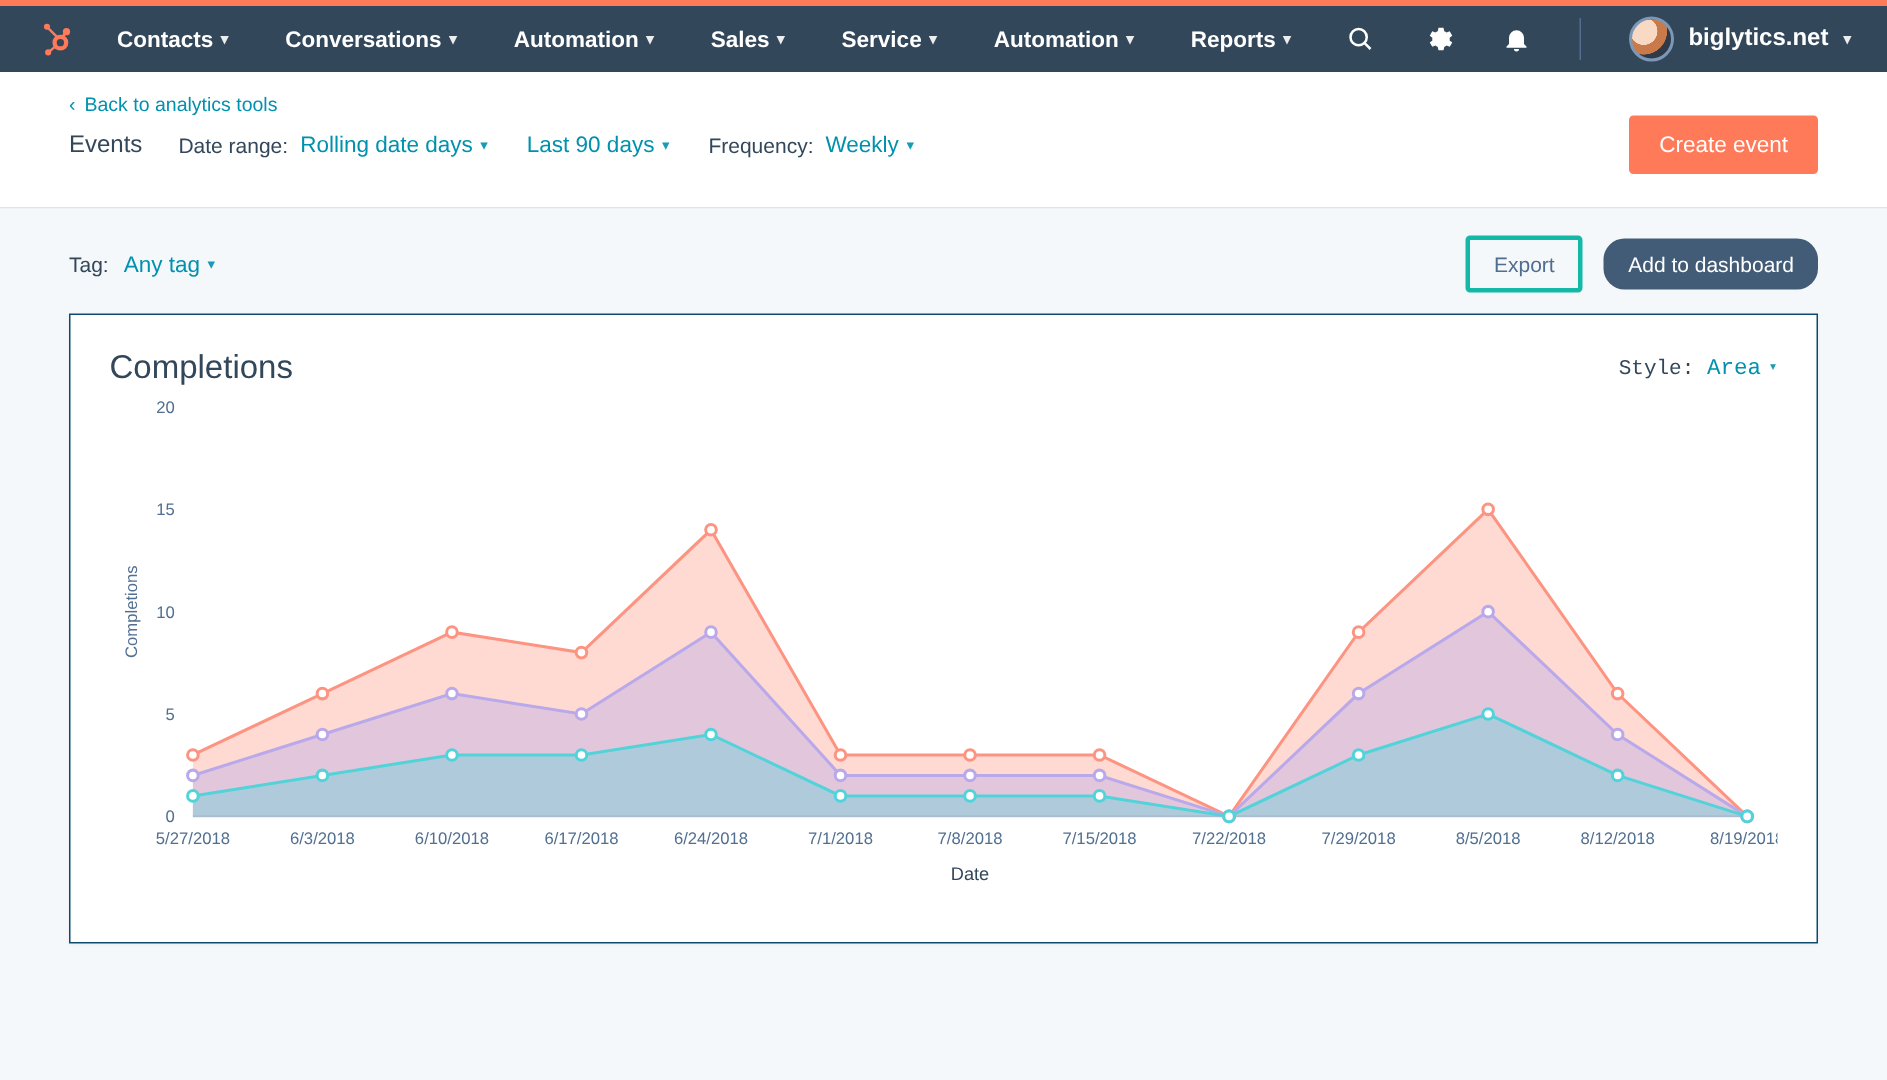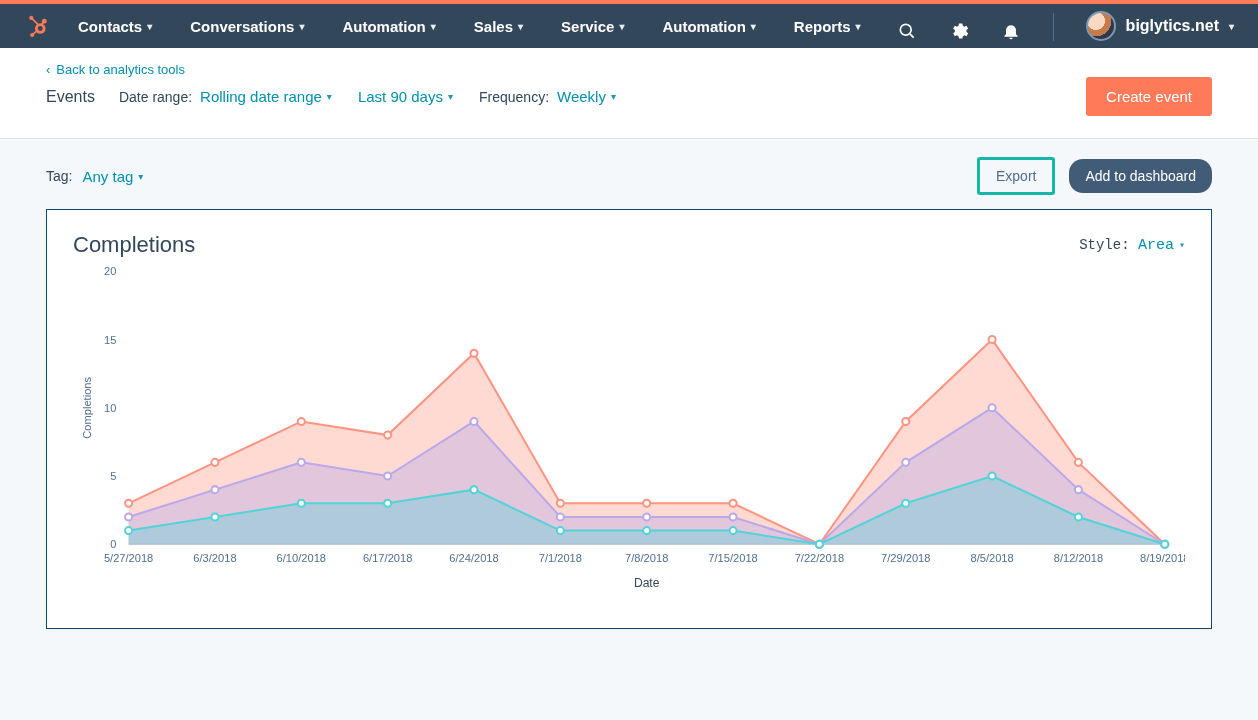--- a/index.html
+++ b/index.html
@@ -5,21 +5,21 @@
   * { box-sizing: border-box; margin: 0; padding: 0; }
   html, body { width: 1258px; height: 720px; font-family: "Avenir Next", "Segoe UI", Helvetica, Arial, sans-serif; background: #f5f8fa; color: #33475b; }
   
   .top-strip { height: 4px; background: #ff7a59; }
   
   .main-nav { height: 44px; background: #33475b; display: flex; align-items: center; padding: 0 24px; color: #fff; font-weight: bold; }
   .logo { width: 26px; height: 26px; margin-right: 28px; }
   .nav-items { display: flex; gap: 38px; flex: 1; }
   .nav-item { display: flex; align-items: center; gap: 5px; font-size: 15px; cursor: pointer; }
   .caret { font-size: 10px; opacity: .9; }
-  .nav-right { display: flex; align-items: flex-end; gap: 32px; }
+  .nav-right { display: flex; align-items: center; gap: 32px; }
   .icon-btn { width: 20px; height: 20px; display:flex; align-items:center; justify-content:center; cursor:pointer; }
   .divider { width:1px; height:28px; background:#516f90; }
   .account { display:flex; align-items:center; gap:10px; cursor:pointer; }
   .avatar { width:30px; height:30px; border-radius:50%; background: radial-gradient(circle at 30% 30%, #f7d9c4 35%, #c97a4a 36% 60%, #2e3a4a 61%); border:2px solid #7c98b6; }
   
   .subhead { background:#fff; border-bottom:1px solid #dfe3eb; padding: 14px 46px 22px; }
   .backlink { color:#0091ae; font-size:13px; cursor:pointer; display:flex; align-items:center; gap:6px; }
   .row2 { display:flex; align-items:center; margin-top:0px; }
   .page-title { font-size:16px; font-weight:400; color:#33475b; margin-right:24px; }
   .ctrl-label { font-size:14px; color:#33475b; margin-right:8px; }
@@ -123,21 +123,21 @@
 
 <div class="subhead">
   <div class="backlink">
     <span>‹</span>
     <span>Back to analytics tools</span>
   </div>
   <div class="row2">
     <h1 class="page-title">Events</h1>
     <span class="ctrl-label">Date range:</span>
     <span class="dd">
-      <span>Rolling date range</span>
+      <span>Rolling date days</span>
       <span class="caret">▾</span>
     </span>
     <span class="dd">
       <span>Last 90 days</span>
       <span class="caret">▾</span>
     </span>
     <span class="ctrl-label">Frequency:</span>
     <span class="dd">
       <span>Weekly</span>
       <span class="caret">▾</span>

